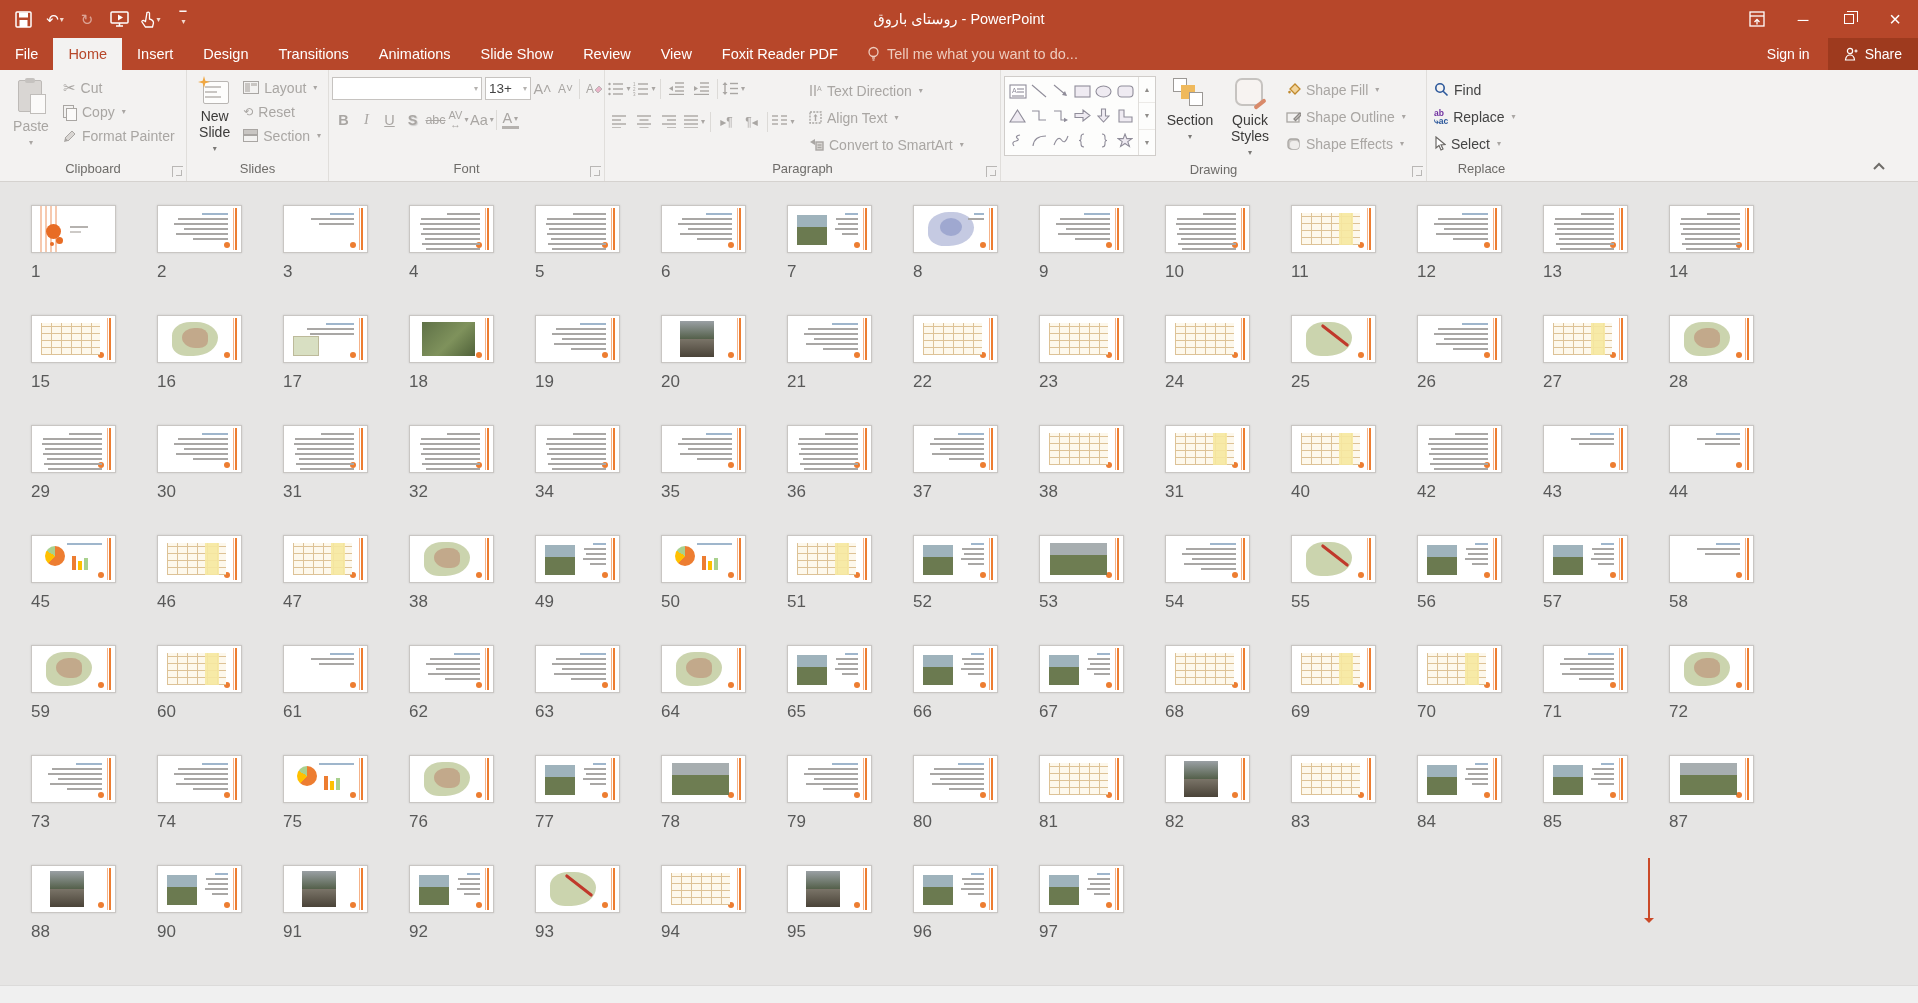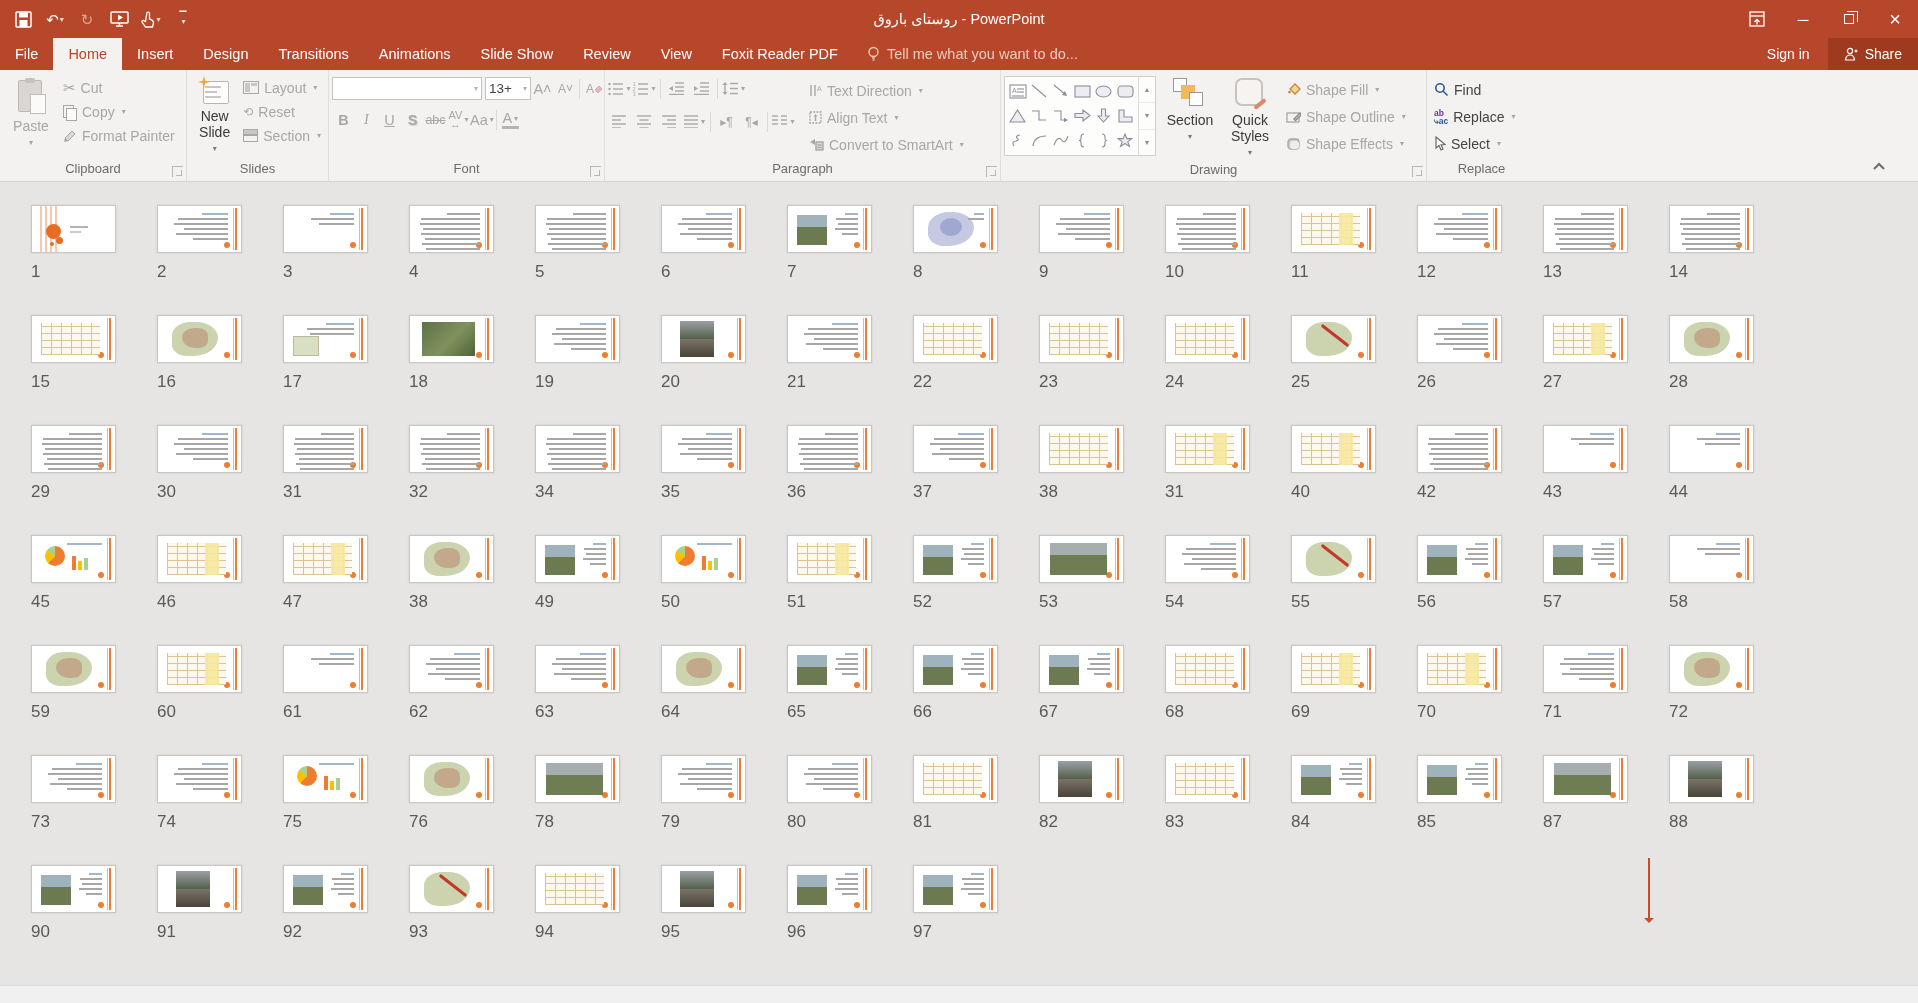--- a/index.html
+++ b/index.html
@@ -1642,20 +1642,35 @@
       <div class="cell">
         <div class="thumb t-map">
           <i class="stripe"></i>
           <i class="dot"></i>
           <i class="blob1"></i>
           <i class="blob2"></i>
         </div>
         <div class="num">76</div>
       </div>
       <div class="cell">
+        <div class="thumb t-phototext">
+          <i class="stripe"></i>
+          <i class="dot"></i>
+          <i class="pt-img"></i>
+          <span class="lines half">
+            <i class="ln h" style="width:50%"></i>
+            <i class="ln" style="width:85%"></i>
+            <i class="ln" style="width:78%"></i>
+            <i class="ln" style="width:88%"></i>
+            <i class="ln" style="width:60%"></i>
+          </span>
+        </div>
+        <div class="num">77</div>
+      </div>
+      <div class="cell">
         <div class="thumb t-photo">
           <i class="stripe"></i>
           <i class="dot"></i>
           <i class="photo-r"></i>
         </div>
         <div class="num">78</div>
       </div>
       <div class="cell">
         <div class="thumb t-text">
           <i class="stripe"></i>

